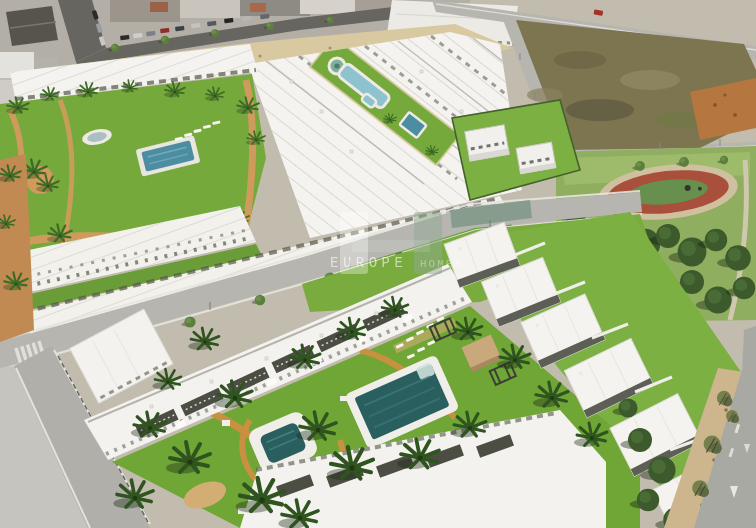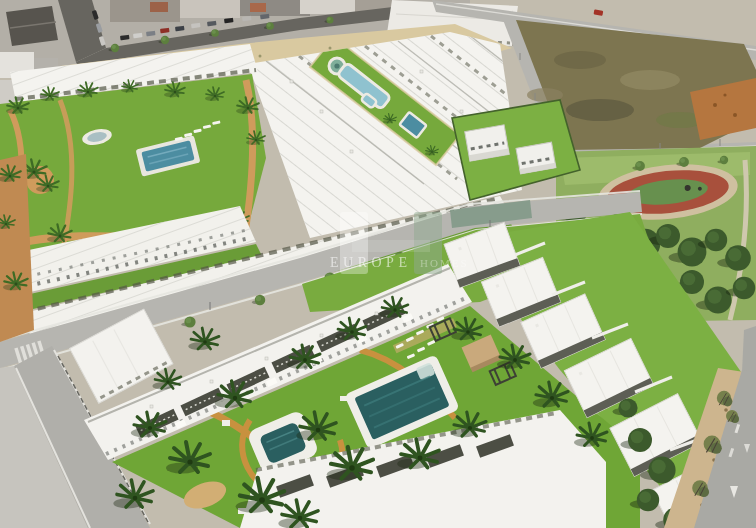--- a/index.html
+++ b/index.html
@@ -1,18 +1,18 @@
 <!DOCTYPE html>
 <html><head>
 <meta charset="utf-8">
 <style>
   html,body{margin:0;padding:0;background:#222;}
   .stage{
     position:relative;width:756px;height:528px;overflow:hidden;
-    font-family:Liberation Serif, serif;
+    font-family:Liberation Mono, monospace;
     background:#0f766e;
   }
   .stage svg{position:absolute;left:0;top:0;display:block;}
   .wm-text{fill:#ffffff;}
 </style>
 </head>
 <body>
 
 <div class="stage">
 <svg width="756" height="528" viewBox="0 0 756 528">

